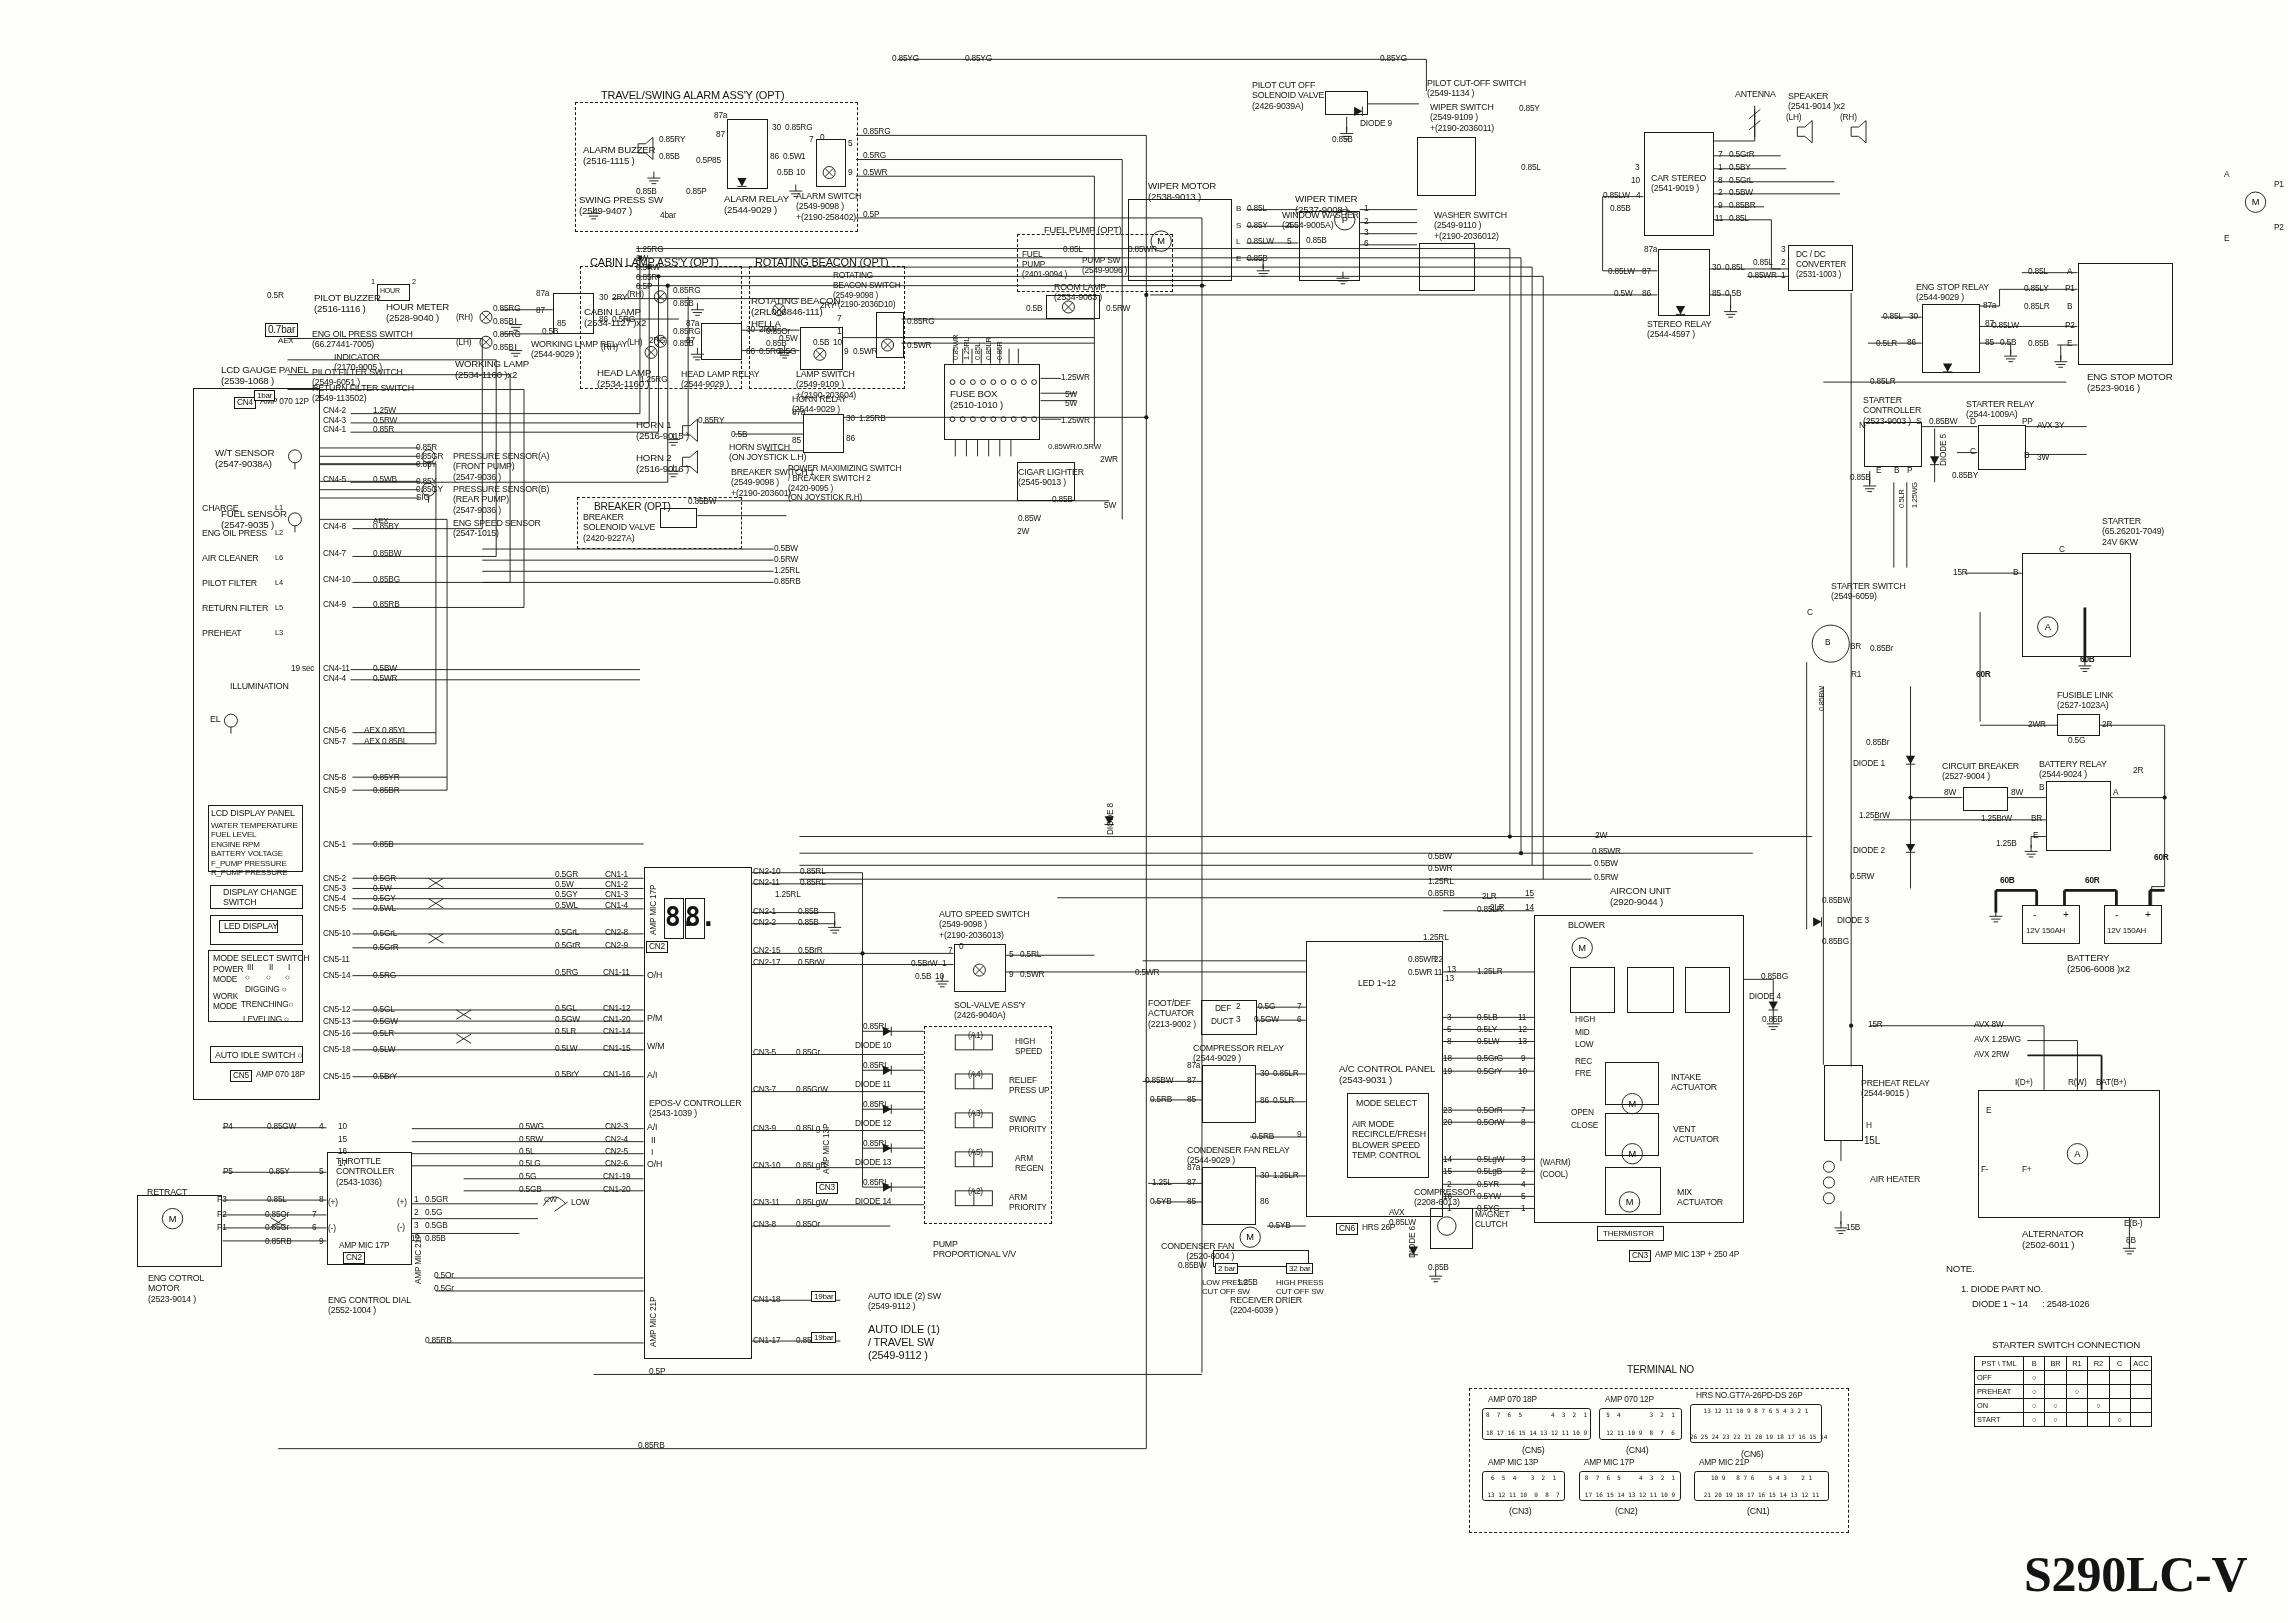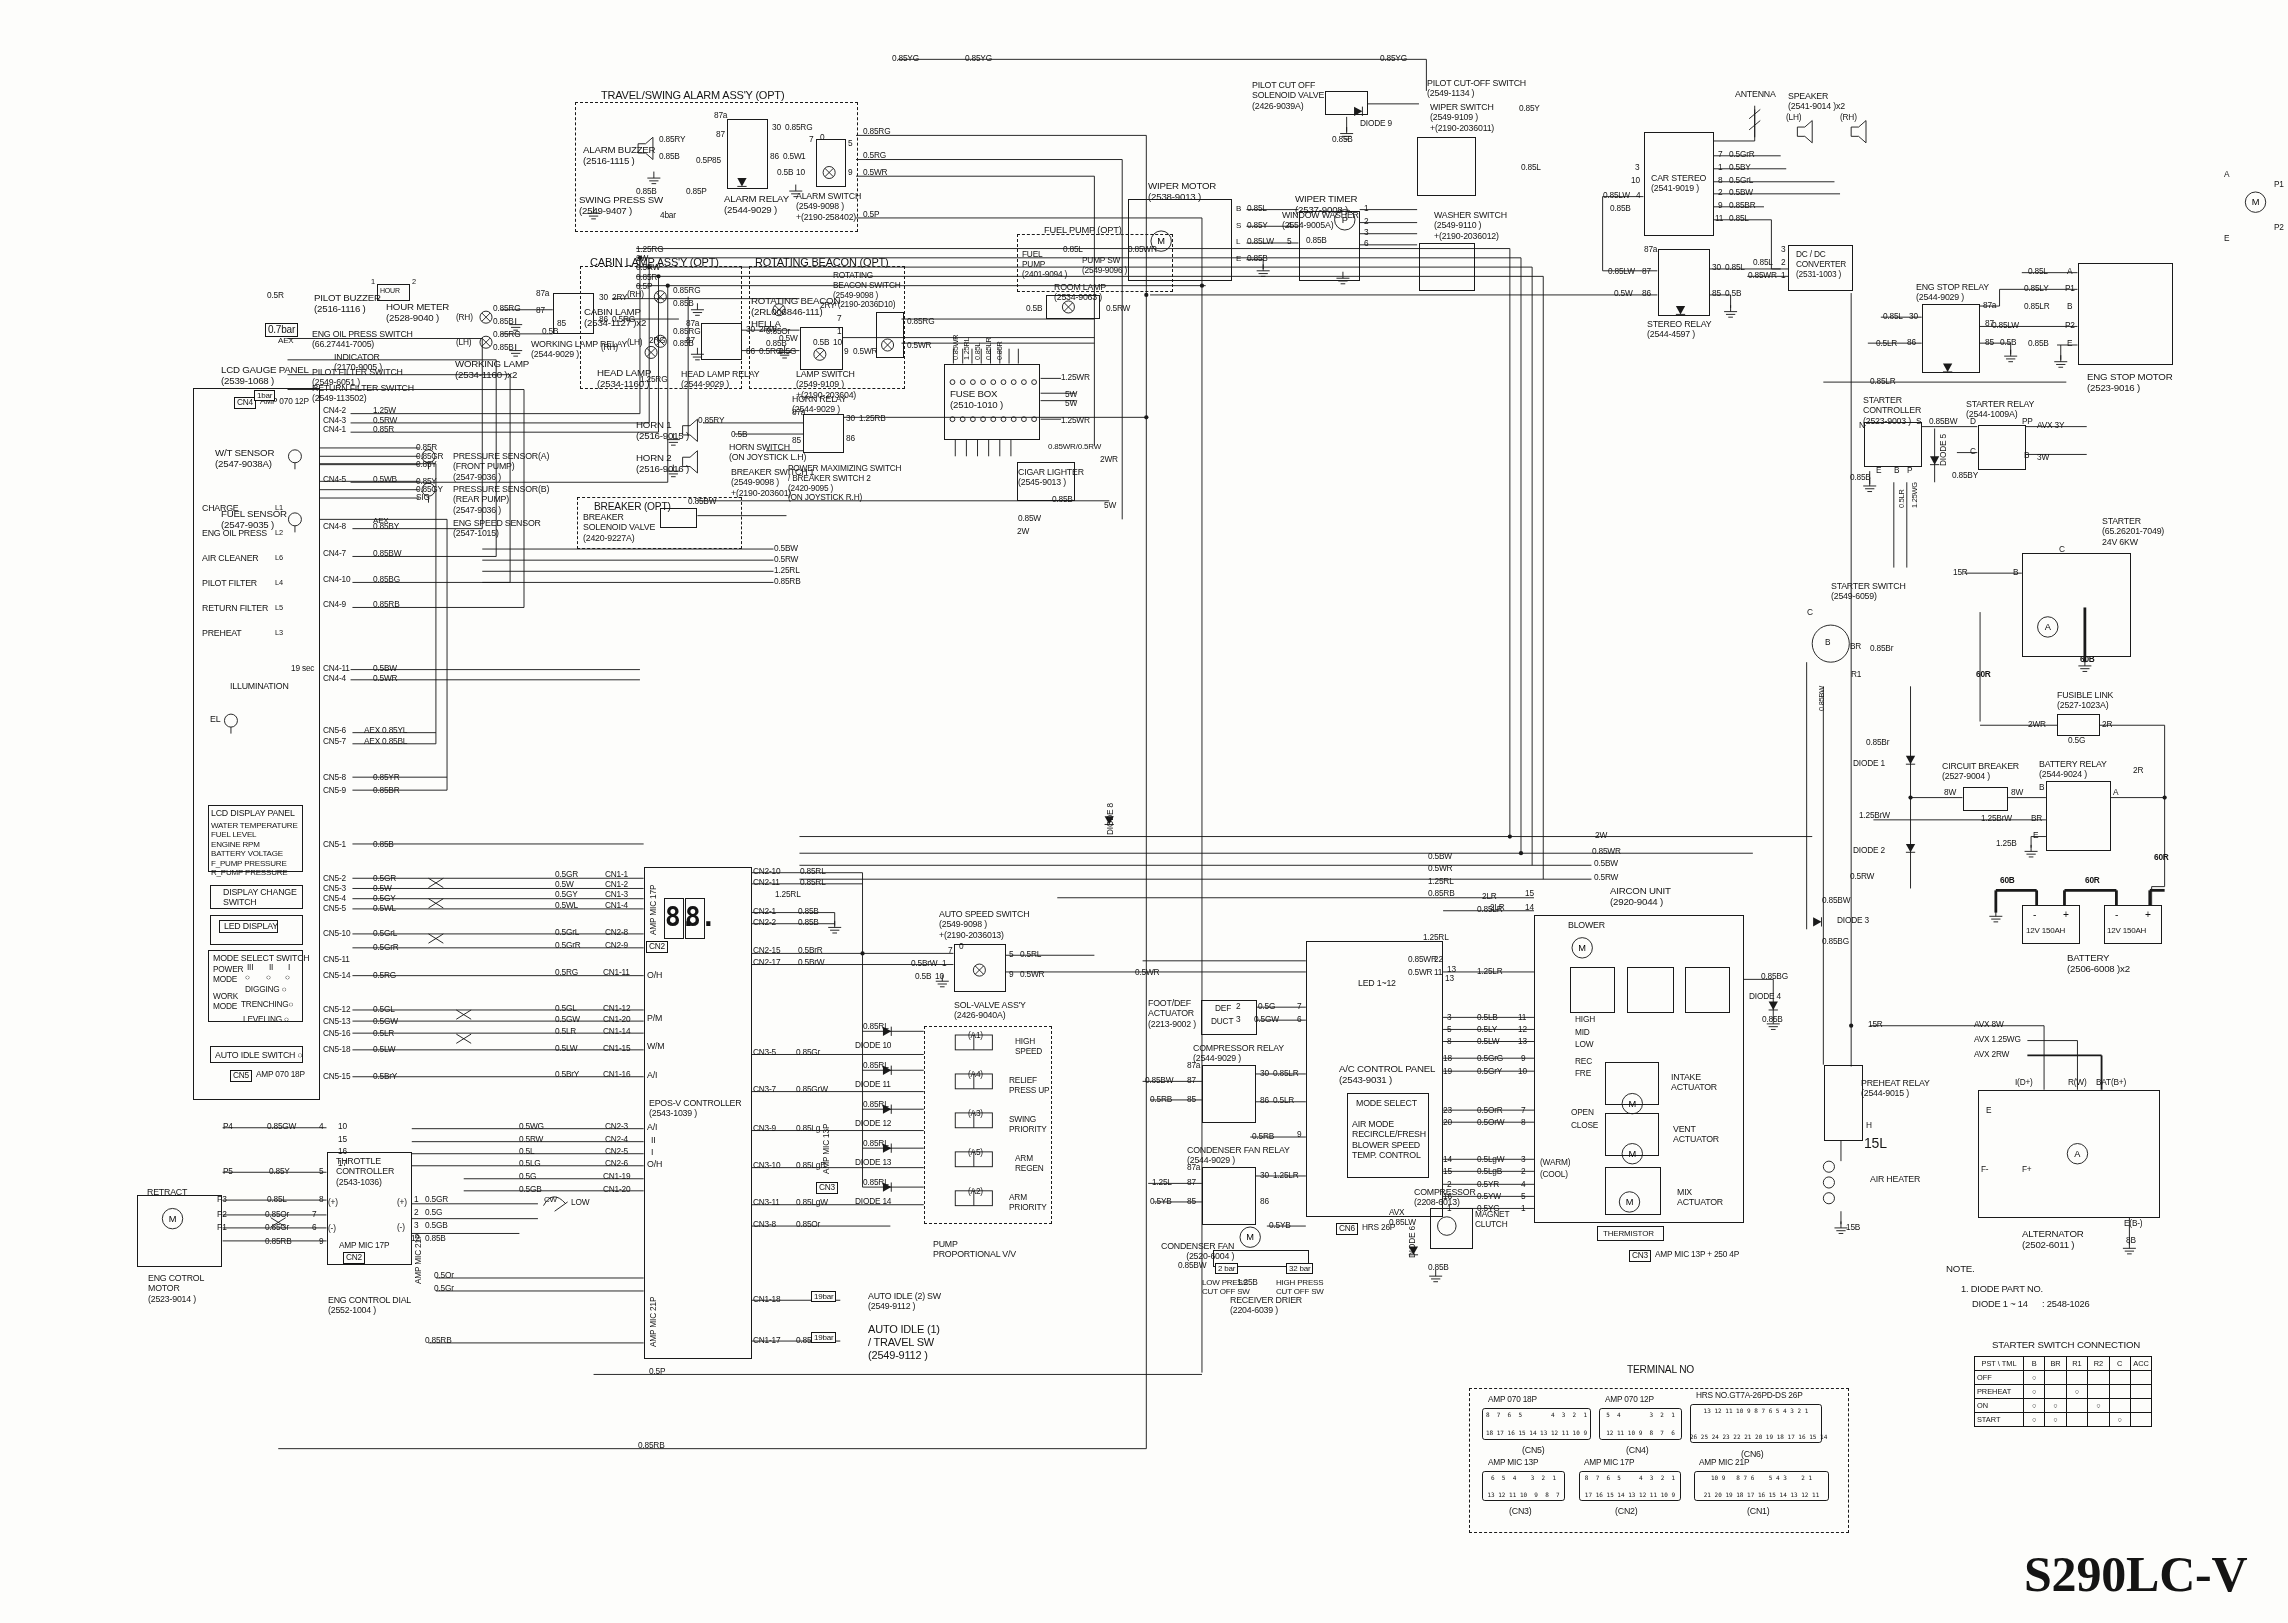--- a/index.html
+++ b/index.html
@@ -1315,21 +1315,21 @@
     <div class="t" style="left: 1761px; top: 972px; font-size: 8.3px;">0.85BG</div>
     <div class="t" style="left: 1749px; top: 992px; font-size: 8.3px;">DIODE 4</div>
     <div class="t" style="left: 1762px; top: 1015px; font-size: 8.3px;">0.85B</div>
     <div class="t" style="left: 1868px; top: 1020px; font-size: 8.3px;">15R</div>
     <div class="t" style="left: 1974px; top: 1020px; font-size: 8.3px;">AVX 8W</div>
     <div class="t" style="left: 1974px; top: 1035px; font-size: 8.3px;">AVX 1.25WG</div>
     <div class="t" style="left: 1974px; top: 1050px; font-size: 8.3px;">AVX 2RW</div>
     <div class="t" style="left: 1861px; top: 1078px; font-size: 8.8px;">PREHEAT RELAY
 (2544-9015 )</div>
     <div class="t" style="left: 1866px; top: 1121px; font-size: 8.3px;">H</div>
-    <div class="t" style="left: 1864px; top: 1135px; font-size: 14px;">15L</div>
+    <div class="t" style="left: 1864px; top: 1135px; font-size: 10px;">15L</div>
     <div class="t" style="left: 1870px; top: 1174px; font-size: 8.8px;">AIR HEATER</div>
     <div class="t" style="left: 1846px; top: 1223px; font-size: 8.3px;">15B</div>
     <div class="t" style="left: 2022px; top: 1228px;">ALTERNATOR
 (2502-6011 )</div>
     <div class="t" style="left: 2015px; top: 1078px; font-size: 8.3px;">I(D+)</div>
     <div class="t" style="left: 2068px; top: 1078px; font-size: 8.3px;">R(W)</div>
     <div class="t" style="left: 2096px; top: 1078px; font-size: 8.3px;">BAT(B+)</div>
     <div class="t" style="left: 1986px; top: 1106px; font-size: 8.3px;">E</div>
     <div class="t" style="left: 1981px; top: 1165px; font-size: 8.3px;">F-</div>
     <div class="t" style="left: 2022px; top: 1165px; font-size: 8.3px;">F+</div>

